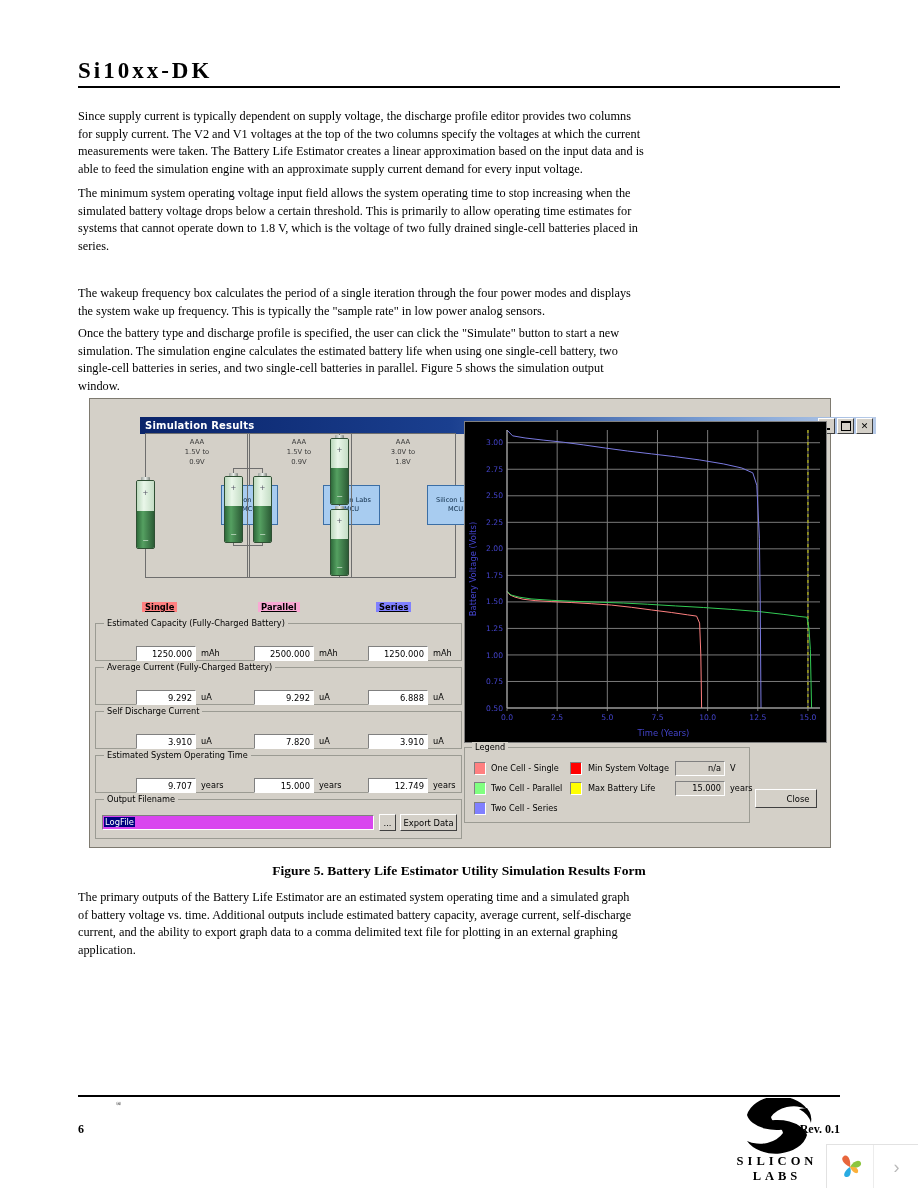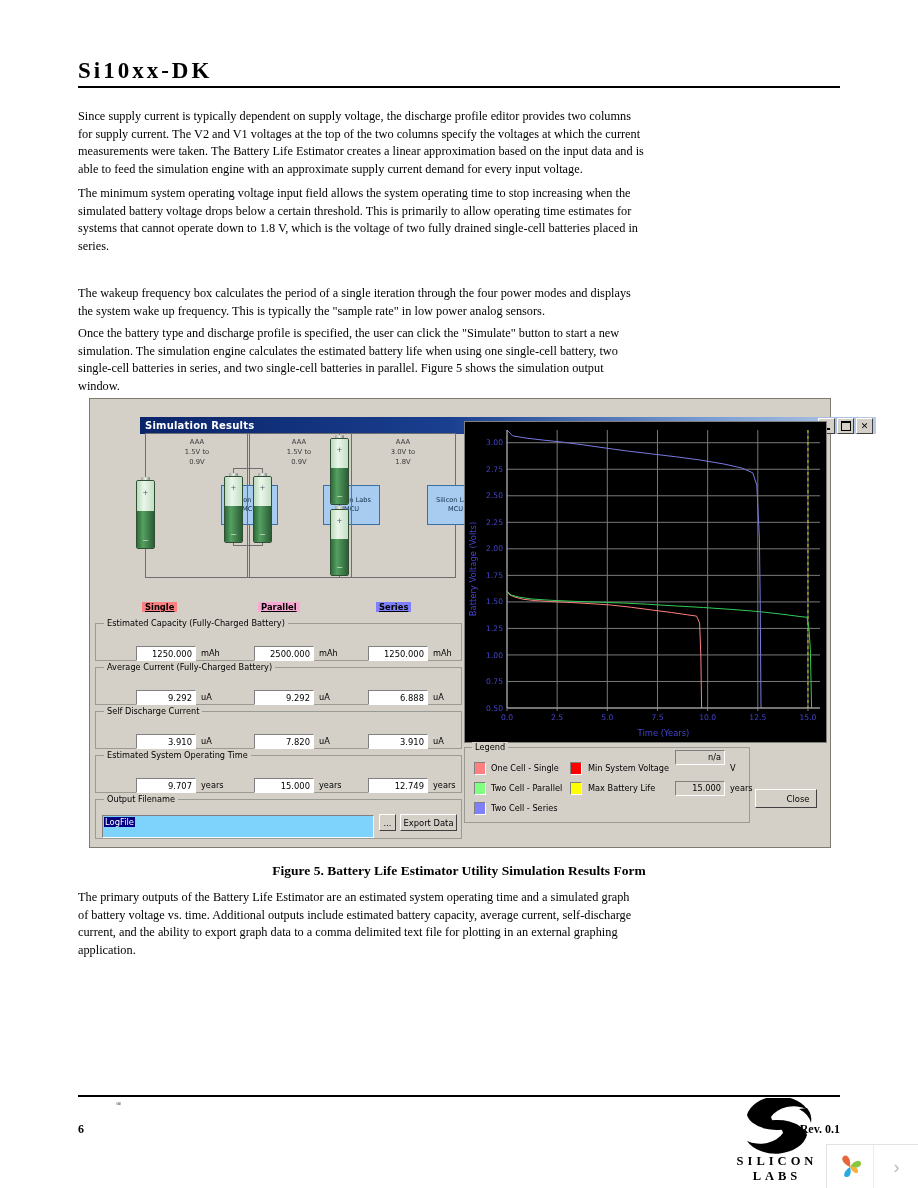--- a/index.html
+++ b/index.html
@@ -140,21 +140,21 @@
     border-right:1px solid #ffffff;border-bottom:1px solid #ffffff;
     text-align:right;padding:1px 3px 0 0;
     font-family:"DejaVu Sans",sans-serif;font-size:8.4px;color:#000;line-height:13px;
   }
   .unit{
     position:absolute;font-family:"DejaVu Sans",sans-serif;font-size:8.2px;color:#000;line-height:15px;
   }
 
   
   .filebox{
-    position:absolute;left:6px;top:15px;width:272px;height:23px;background:#7dd3fc;
+    position:absolute;left:6px;top:15px;width:272px;height:15px;background:#d946ef;
     box-sizing:border-box;border-top:1px solid #808080;border-left:1px solid #808080;
     border-right:1px solid #ffffff;border-bottom:1px solid #ffffff;
     font-family:"DejaVu Sans",sans-serif;font-size:8.4px;line-height:13px;padding-left:1px;
   }
   .sel{background:#000080;color:#fff;padding:0 1px;}
   .btn{
     background:#d4d0c8;box-sizing:border-box;
     border-top:1px solid #ffffff;border-left:1px solid #ffffff;
     border-right:1px solid #404040;border-bottom:1px solid #404040;
     display:flex;align-items:center;justify-content:center;
@@ -438,21 +438,21 @@
       <div class="legtxt" style="left:26px;top:15px;">One Cell - Single</div>
 
       <div class="sw" style="left:9px;top:34px;background:#80ff80;"></div>
       <div class="legtxt" style="left:26px;top:35px;">Two Cell - Parallel</div>
 
       <div class="sw" style="left:9px;top:54px;background:#8080ff;"></div>
       <div class="legtxt" style="left:26px;top:55px;">Two Cell - Series</div>
 
       <div class="sw" style="left:105px;top:14px;background:#ff0000;"></div>
       <div class="legtxt" style="left:123px;top:15px;">Min System Voltage</div>
-      <div class="legbox-ro" style="left:210px;top:2px;">n/a</div>
+      <div class="legbox-ro" style="left:210px;top:13px;">n/a</div>
       <div class="legtxt" style="left:265px;top:15px;">V</div>
 
       <div class="sw" style="left:105px;top:34px;background:#ffff00;"></div>
       <div class="legtxt" style="left:123px;top:35px;">Max Battery Life</div>
       <div class="legbox-ro" style="left:210px;top:33px;">15.000</div>
       <div class="legtxt" style="left:265px;top:35px;">years</div>
     </div>
 
     <div class="btn btn-close">Close</div>
   </div>

